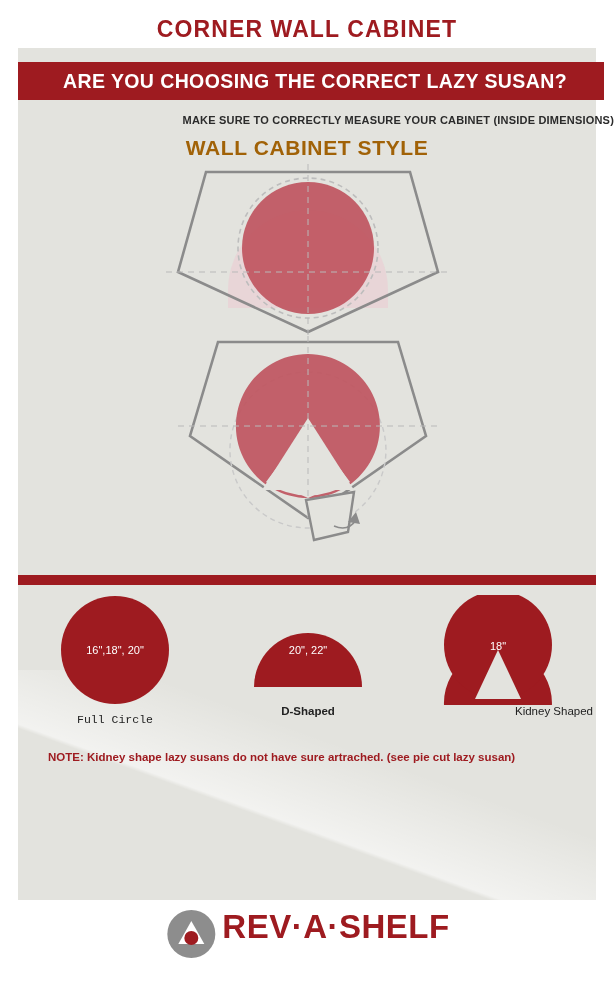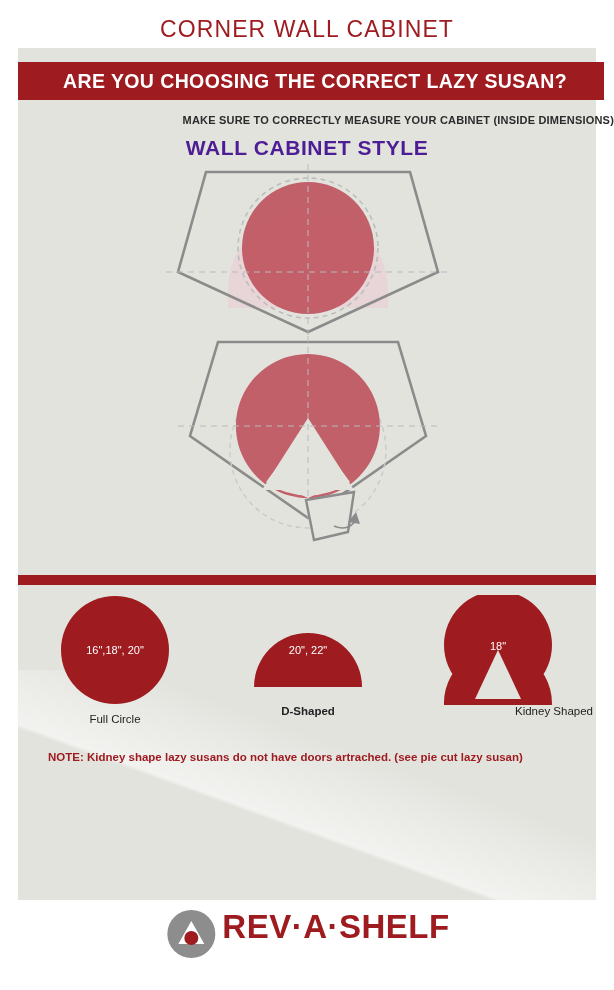--- a/index.html
+++ b/index.html
@@ -21,21 +21,21 @@
   }
 
   
   .main-title {
     position: absolute;
     top: 16px;
     left: 0;
     width: 614px;
     text-align: center;
     font-size: 23px;
-    font-weight: normal;
+    font-weight: bold;
     letter-spacing: 1.1px;
     color: #9e1b20;
     font-family: "Liberation Sans", sans-serif;
   }
 
   
   .body-panel {
     position: absolute;
     top: 48px;
     left: 18px;
@@ -86,21 +86,21 @@
   }
 
   .section-title {
     position: absolute;
     top: 136px;
     left: 0;
     width: 614px;
     text-align: center;
     font-size: 21px;
     font-weight: bold;
-    color: #4c1d95;
+    color: #a16207;
     letter-spacing: 0.6px;
   }
 
   
   .diagram {
     position: absolute;
     top: 160px;
     left: 18px;
     width: 578px;
     height: 410px;
@@ -143,21 +143,21 @@
     height: 110px;
   }
   .shape-label {
     position: absolute;
     left: 0;
     width: 190px;
     text-align: center;
     font-size: 11.5px;
     color: #222222;
   }
-  .c1 .shape-label { top: 118px; }
+  .c1 .shape-label { top: 118px; font-family: Liberation Mono, monospace; }
   .c2 .shape-label { top: 110px; font-weight: bold; }
   .c3 .shape-label { top: 110px; text-align: right; }
 
   .dim-text {
     position: absolute;
     width: 190px;
     text-align: center;
     font-size: 11px;
     color: #ffffff;
     font-weight: normal;
@@ -300,21 +300,21 @@
           <circle cx="95" cy="50" r="54" fill="#9e1b20"></circle>
           <path d="M 95 55 L 72 104 L 118 104 Z" fill="#e3e3de"></path>
         </svg>
       </div>
       <div class="dim-text" style="top:45px;">18"</div>
       <div class="shape-label">Kidney Shaped</div>
     </div>
 
   </div>
 
-  <div class="note">NOTE: Kidney shape lazy susans do not have doors artrached. (see pie cut lazy susan)</div>
+  <div class="note">NOTE: Kidney shape lazy susans do not have sure artrached. (see pie cut lazy susan)</div>
 
   <div class="footer">
     <div class="logo-wrap">
       <svg width="58" height="52" viewBox="0 0 58 52" xmlns="http://www.w3.org/2000/svg">
         <circle cx="27" cy="26" r="24" fill="#8d8d8d"></circle>
         <path d="M 14 36 L 27 13 L 40 36 Z" fill="#ffffff"></path>
         <circle cx="27" cy="30" r="7" fill="#9e1b20"></circle>
       </svg>
       <span class="logo-text">REV·A·SHELF</span>
     </div>

